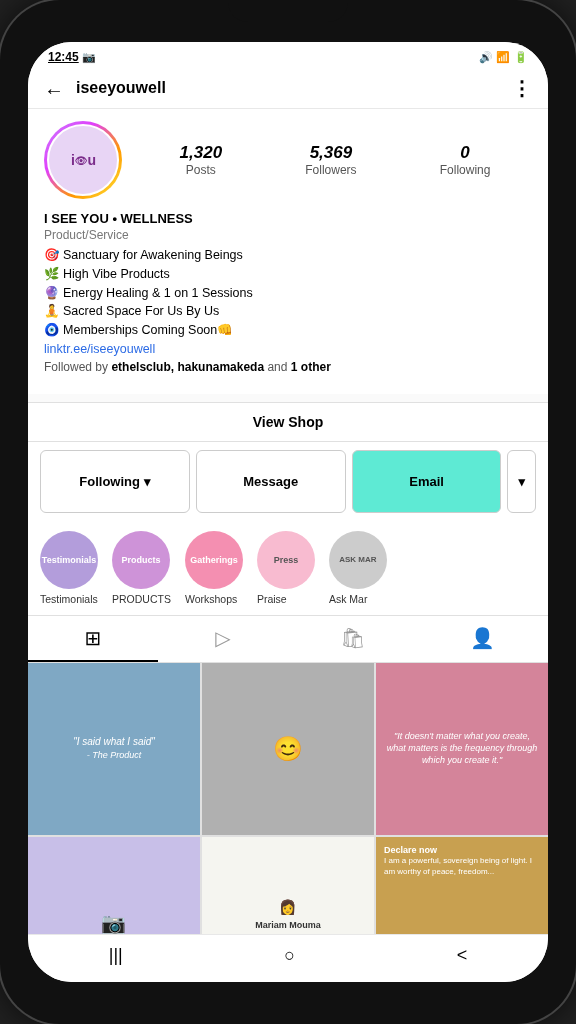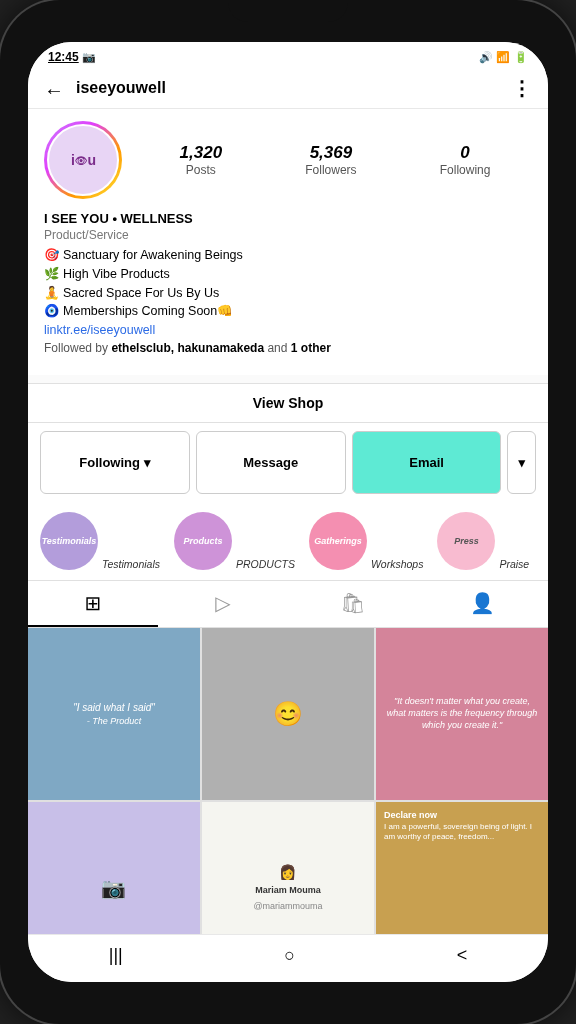--- a/index.html
+++ b/index.html
@@ -265,26 +265,25 @@
       display: flex;
       gap: 14px;
       padding: 10px 12px;
       background: #fff;
       overflow-x: auto;
       border-bottom: 1px solid #e0e0e0;
     }
     .highlights-row::-webkit-scrollbar { display: none; }
     .highlight-item {
       display: flex;
-      flex-direction: row;
-      align-items: flex-end;
+      flex-direction: column;
+      align-items: flex-start;
       gap: 4px;
       cursor: pointer;
       flex-shrink: 0;
-      font-style: italic;
     }
     .highlight-circle {
       width: 58px;
       height: 58px;
       border-radius: 50%;
       display: flex;
       align-items: center;
       justify-content: center;
       font-size: 11px;
       font-weight: 600;
@@ -422,20 +421,21 @@
               <span class="stat-label">Following</span>
             </div>
           </div>
         </div>
 
         <div class="bio-section">
           <div class="bio-name">I SEE YOU • WELLNESS</div>
           <div class="bio-category">Product/Service</div>
           <div class="bio-line">🎯 Sanctuary for Awakening Beings</div>
           <div class="bio-line">🌿 High Vibe Products</div>
+          <div class="bio-line">🔮 Energy Healing &amp; 1 on 1 Sessions</div>
           <div class="bio-line">🧘 Sacred Space For Us By Us</div>
           <div class="bio-line">🧿 Memberships Coming Soon👊</div>
           <div class="bio-link">linktr.ee/iseeyouwell</div>
           <div class="bio-followed">
             Followed by <strong>ethelsclub, hakunamakeda</strong> and <strong>1 other</strong>
           </div>
         </div>
       </div>
 
       <div class="view-shop-bar">
@@ -470,20 +470,26 @@
             <span style="font-size:9px; font-weight:700; color:#fff;">Gatherings</span>
           </div>
           <span class="highlight-label">Workshops</span>
         </div>
         <div class="highlight-item">
           <div class="highlight-circle" style="background: #f8bbd0;">
             <span style="font-size:9px; font-weight:700; color:#555;">Press</span>
           </div>
           <span class="highlight-label">Praise</span>
         </div>
+        <div class="highlight-item">
+          <div class="highlight-circle" style="background: #ccc;">
+            <span style="font-size:8px; font-weight:700; color:#555; text-align:center; line-height:1.2;">ASK MAR</span>
+          </div>
+          <span class="highlight-label">Ask Mar</span>
+        </div>
       </div>
 
       <div class="tab-bar">
         <div class="tab-item active">
           <span class="tab-icon">⊞</span>
         </div>
         <div class="tab-item">
           <span class="tab-icon">▷</span>
         </div>
         <div class="tab-item">

